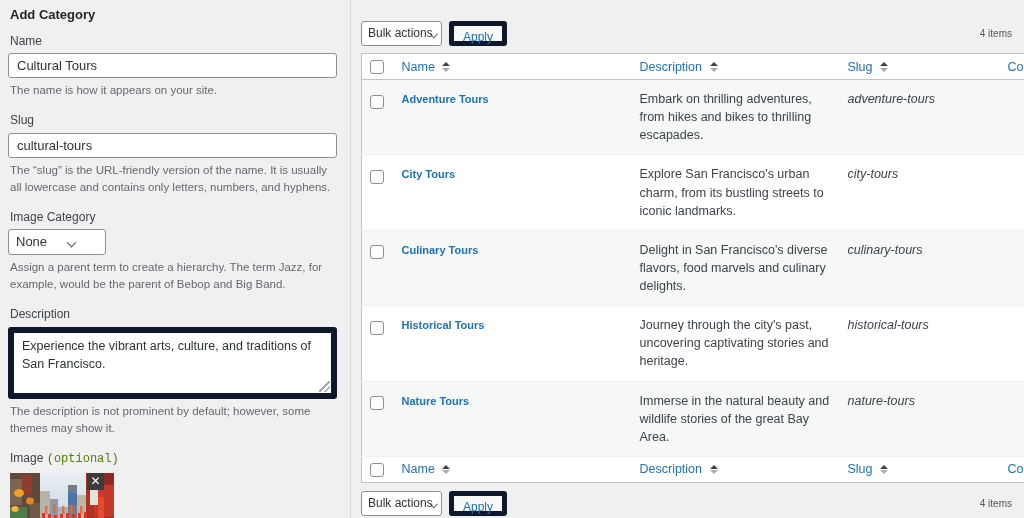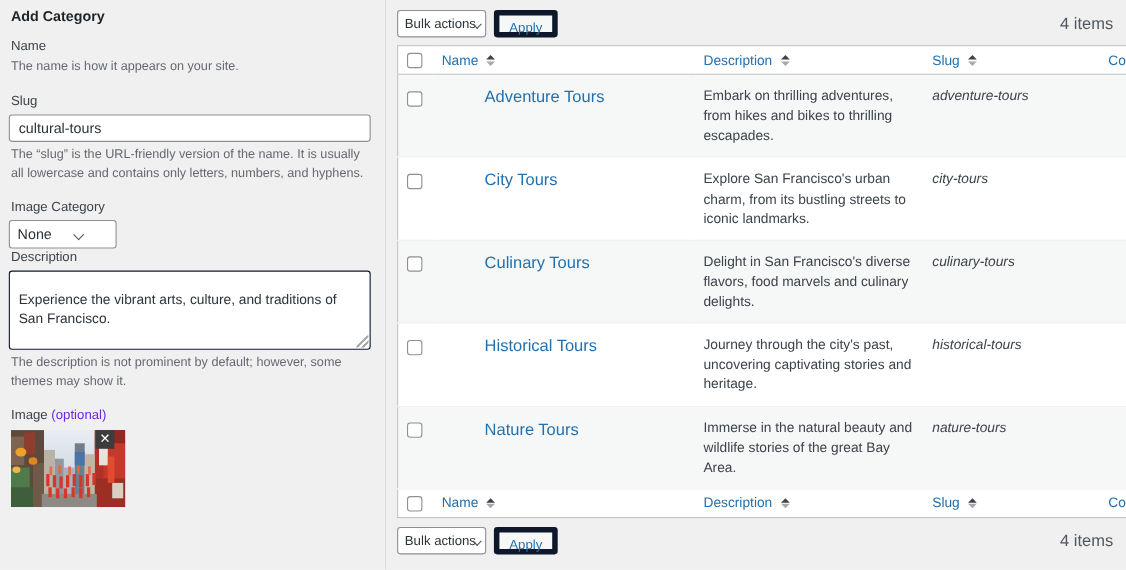--- a/index.html
+++ b/index.html
@@ -34,21 +34,21 @@
     line-height: 1.2;
   }
   .field { margin-bottom: 0; }
   .field-label {
     display: block;
     font-size: 12px;
     color: #3c434a;
     margin: 0 0 4px 2px;
     line-height: 1.3;
   }
-  .field-label .optional { color: #6d28d9; font-weight: 400; }
+  .field-label .optional { color: #4d7c0f; font-weight: 400; font-family: Liberation Mono, monospace; }
 
   .text-input {
     display: block;
     width: 329px;
     height: 25px;
     padding: 2px 8px;
     border: 1px solid #8c8f94;
     border-radius: 3px;
     background: #fff;
     font-family: "Liberation Sans", sans-serif;
@@ -87,24 +87,24 @@
     border-right: 1.4px solid #50575e;
     border-bottom: 1.4px solid #50575e;
     transform: rotate(45deg);
     pointer-events: none;
   }
 
   .textarea-box {
     position: relative;
     width: 329px;
     height: 72px;
-    border: 1px solid #0f172a;
+    border: 6px solid #0f172a;
     border-radius: 3px;
     background: #fff;
-    padding: 17px 8px;
+    padding: 5px 8px;
     font-size: 12.5px;
     color: #2c3338;
     line-height: 1.4;
     overflow: hidden;
   }
   .resize-grip {
     position: absolute;
     right: 1px; bottom: 1px;
     width: 11px; height: 11px;
     background:
@@ -130,21 +130,21 @@
     font-size: 12px;
     line-height: 17px;
     text-align: center;
   }
 
   
   .content {
     flex: 1;
     height: 518px;
     background: #f0f0f1;
-    padding: 6px 10px 0 10px;
+    padding: 18px 10px 0 10px;
     overflow: hidden;
   }
 
   .tablenav {
     display: flex;
     align-items: center;
     height: 30px;
     margin-bottom: 5px;
   }
   .tablenav.bottom { margin-top: 6px; margin-bottom: 0; }
@@ -178,21 +178,21 @@
     border: 5px solid #0f172a;
     border-radius: 3px;
     background: #f6f7f7;
     color: #2271b1;
     font-size: 12px;
     line-height: 23px;
     white-space: nowrap;
   }
   .items-count {
     margin-left: auto;
-    font-size: 15px;
+    font-size: 10px;
     color: #50575e;
     padding-right: 2px;
   }
 
   
   .wp-table {
     width: 100%;
     border-collapse: collapse;
     background: #fff;
     border: 1px solid #c3c4c7;
@@ -250,53 +250,54 @@
   .wp-table tbody td {
     padding: 10px 8px;
     vertical-align: top;
     font-size: 12.5px;
     line-height: 1.45;
     color: #3c434a;
   }
   .wp-table tbody td.col-cb { padding-top: 12px; }
   .row-title {
     color: #2271b1;
-    font-weight: 400;
-    font-size: 15px;
-    margin-left: 39px;
+    font-weight: 700;
+    font-size: 11px;
   }
   .cell-desc { color: #3c434a; font-size: 12px; line-height: 1.5; }
   .cell-slug { color: #3c434a; font-size: 12px; font-style: italic; }
 </style>
 </head>
 <body>
 
 <div id="app">
 
   <div class="form-panel">
 
     <div class="panel-title">Add Category</div>
 
     <div class="field">
       <label class="field-label">Name</label>
+      <input class="text-input" type="text" value="Cultural Tours" style="">
       <div class="field-help">The name is how it appears on your site.</div>
     </div>
 
     <div class="field">
       <label class="field-label">Slug</label>
       <input class="text-input" type="text" value="cultural-tours" style="">
       <div class="field-help">The “slug” is the URL-friendly version of the name. It is usually all lowercase and contains only letters, numbers, and hyphens.</div>
     </div>
 
     <div class="field">
       <label class="field-label">Image Category</label>
       <div class="select-wrap">
         <div class="select-box">None</div>
         <span class="caret-down"></span>
       </div>
+      <div class="field-help">Assign a parent term to create a hierarchy. The term Jazz, for example, would be the parent of Bebop and Big Band.</div>
     </div>
 
     <div class="field">
       <label class="field-label">Description</label>
       <div class="textarea-box">
         <span>Experience the vibrant arts, culture, and traditions of San Francisco.</span>
         <span class="resize-grip"></span>
       </div>
       <div class="field-help">The description is not prominent by default; however, some themes may show it.</div>
     </div>

